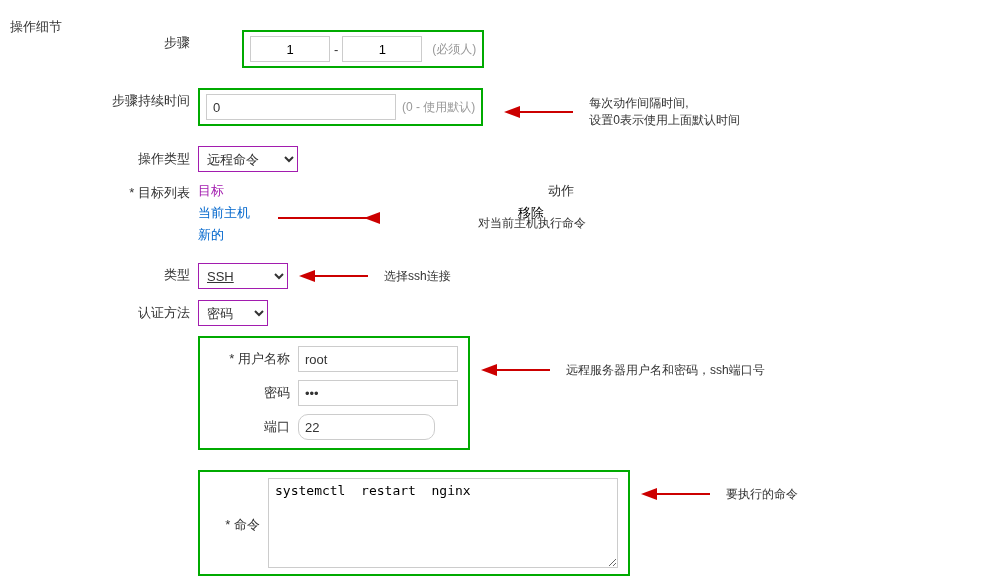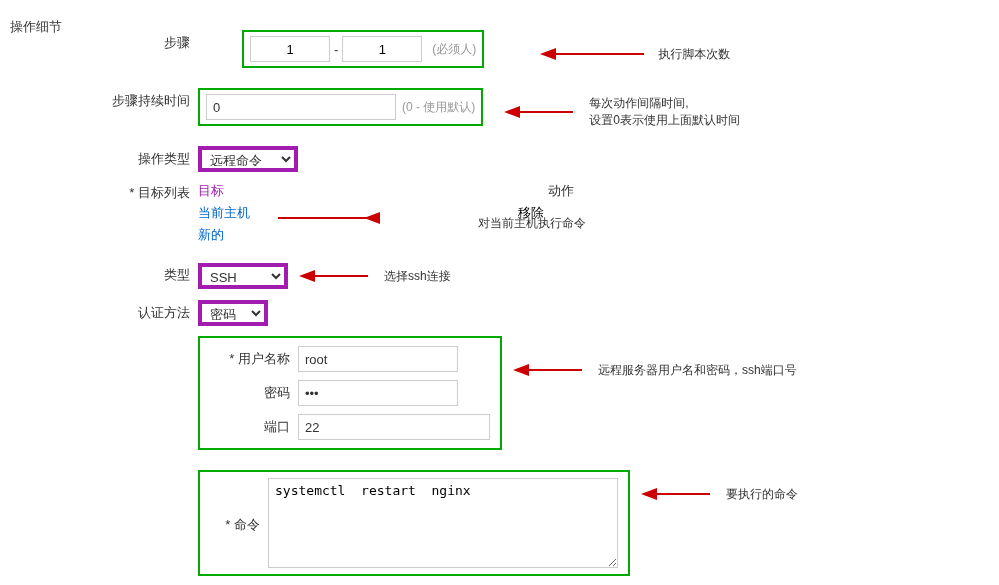--- a/index.html
+++ b/index.html
@@ -30,21 +30,21 @@
     .step-input {
       width: 80px;
       border: 1px solid #ccc;
       padding: 3px 6px;
       font-size: 13px;
       height: 26px;
       outline: none;
       text-align: right;
     }
     select.form-select {
-      border: 4px solid #a21caf;
+      border: 1px solid #a21caf;
       padding: 2px 4px;
       font-size: 13px;
       height: 26px;
       outline: none;
       background: #fff;
       color: #333;
     }
     .new-link {
       color: #0066cc;
       font-size: 13px;
@@ -104,31 +104,20 @@
     <div class="inline-row" style="margin-bottom:10px;gap:44px;">
       <div class="label-col">步骤</div>
       <div class="content-col" style="display:flex; align-items:center;">
         <div class="green-border" style="padding:4px 6px; display:flex; align-items:center; gap:4px;">
           <input class="step-input" type="text" value="1" style="width: 80px; border: 1px solid rgb(204, 204, 204); height: 26px; font-size: 13px; text-align: center;">
           <span> - </span>
           <input class="step-input" type="text" value="1" style="width: 80px; border: 1px solid rgb(204, 204, 204); height: 26px; font-size: 13px; text-align: center;">
           <span style="color:#999; font-size:12px; margin-left:6px;">(必须人)</span>
         </div>
 
-        <div style="position:relative; margin-left: 50px; display:flex; align-items:center;">
-          <svg width="120" height="30" style="overflow:visible;">
-            <defs>
-              <marker id="ah1" markerWidth="8" markerHeight="8" refX="6" refY="3" orient="auto">
-                <path d="M0,0 L0,6 L8,3 z" fill="#cc0000"></path>
-              </marker>
-            </defs>
-            <line x1="110" y1="15" x2="10" y2="15" stroke="#cc0000" stroke-width="2" marker-end="url(#ah1)"></line>
-          </svg>
-          <span style="color:#333; font-size:12px; white-space:nowrap; margin-left:4px;">执行脚本次数</span>
-        </div>
       </div>
     </div>
 
     <div class="inline-row" style="margin-bottom:10px;">
       <div class="label-col">步骤持续时间</div>
       <div class="content-col" style="display:flex; align-items:center;">
         <div class="green-border" style="padding:4px 6px; display:flex; align-items:center; gap:6px;">
           <input class="input-text" type="text" value="0" style="width: 190px;">
           <span style="color:#999; font-size:12px;">(0 - 使用默认)</span>
         </div>
@@ -231,21 +220,21 @@
             <input class="input-text" type="text" value="root" style="width: 160px;">
           </div>
 
           <div style="display:flex; align-items:center; margin-bottom:8px;">
             <span style="width:80px; text-align:right; margin-right:8px; font-size:13px;">密码</span>
             <input class="input-text" type="password" value="123" style="width: 160px;">
           </div>
 
           <div style="display:flex; align-items:center;">
             <span style="width:80px; text-align:right; margin-right:8px; font-size:13px;">端口</span>
-            <input class="input-text" type="text" value="22" style="width: 192px;">
+            <input class="input-text" type="text" value="22" style="width: 137px; border-radius: 10px;">
           </div>
         </div>
 
         <div style="display:flex; align-items:center; margin-left:10px; padding-top:20px;">
           <svg width="80" height="28" style="overflow:visible;">
             <defs>
               <marker id="ah5" markerWidth="8" markerHeight="8" refX="6" refY="3" orient="auto">
                 <path d="M0,0 L0,6 L8,3 z" fill="#cc0000"></path>
               </marker>
             </defs>

